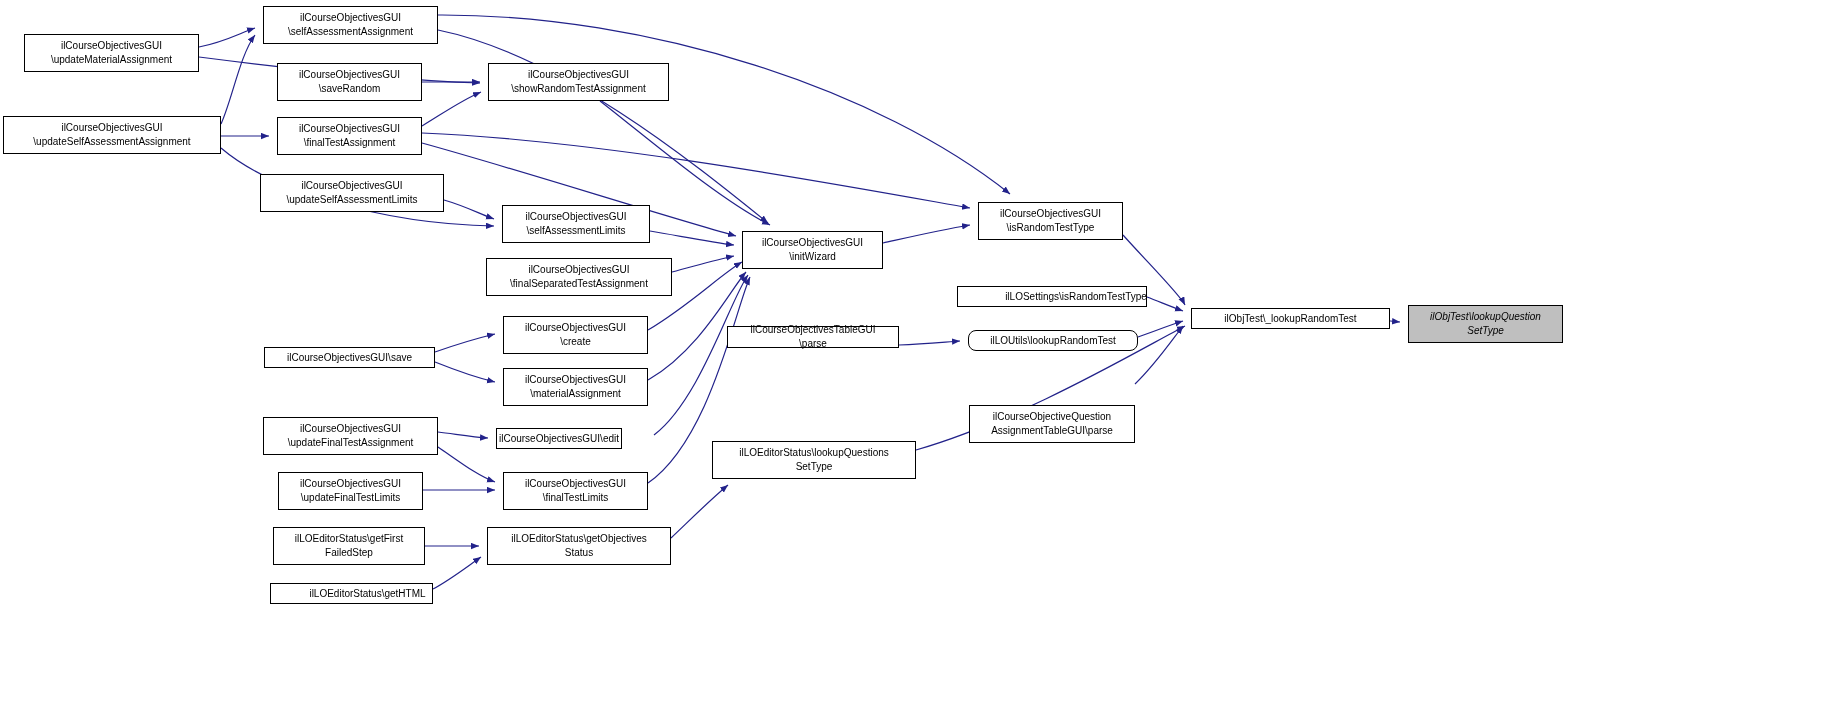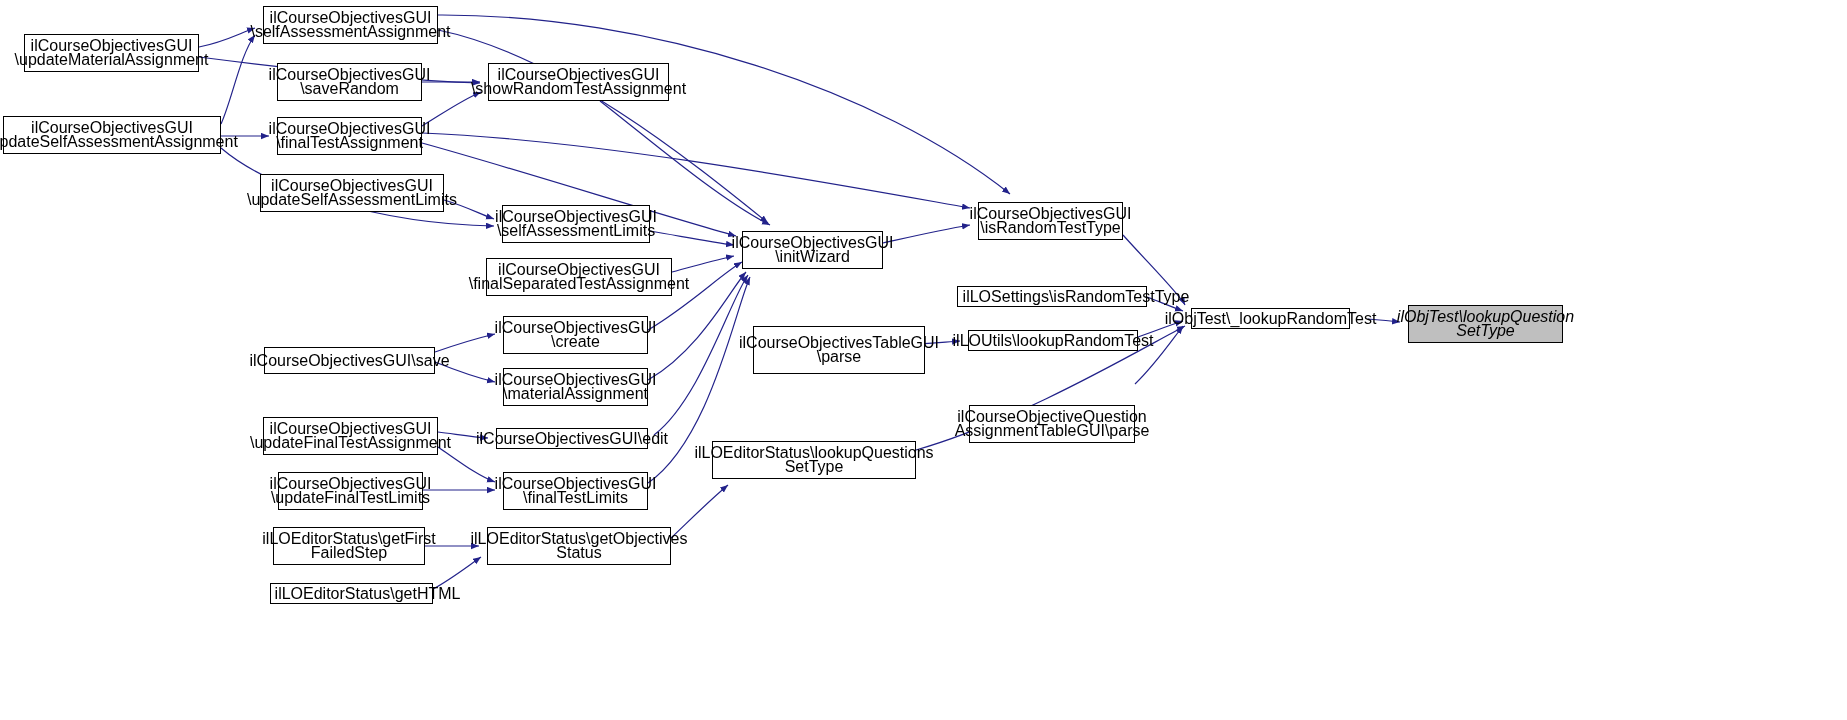--- a/index.html
+++ b/index.html
@@ -22,21 +22,21 @@
     width: 1847px;
     height: 720px;
     pointer-events: none;
   }
   .node {
     position: absolute;
     box-sizing: border-box;
     border: 1px solid #000000;
     background: #ffffff;
     color: #000000;
-    font-size: 16px;
+    font-size: 10px;
     line-height: 14px;
     display: flex;
     align-items: center;
     justify-content: center;
     text-align: center;
     white-space: pre;
     letter-spacing: 0px;
   }
   .node.highlight {
     background: #bfbfbf;
@@ -143,36 +143,36 @@
 \updateSelfAssessmentLimits</div>
   <div class="node" style="left:502px; top:205px; width:148px; height:38px;">ilCourseObjectivesGUI
 \selfAssessmentLimits</div>
   <div class="node" style="left:978px; top:202px; width:145px; height:38px;">ilCourseObjectivesGUI
 \isRandomTestType</div>
   <div class="node" style="left:742px; top:231px; width:141px; height:38px;">ilCourseObjectivesGUI
 \initWizard</div>
   <div class="node" style="left:486px; top:258px; width:186px; height:38px;">ilCourseObjectivesGUI
 \finalSeparatedTestAssignment</div>
   <div class="node" style="left:957px; top:286px; width:190px; height:21px;padding-left:48px;">ilLOSettings\isRandomTestType</div>
-  <div class="node" style="left:1191px;top:308px; width:159px; height:21px;">ilObjTest\_lookupRandomTest</div>
+  <div class="node" style="left:1191px;top:308px; width:199px; height:21px;">ilObjTest\_lookupRandomTest</div>
   <div class="node highlight" style="left:1408px;top:305px; width:155px; height:38px;font-style:italic;">ilObjTest\lookupQuestion
 SetType</div>
   <div class="node" style="left:503px; top:316px; width:145px; height:38px;">ilCourseObjectivesGUI
 \create</div>
-  <div class="node" style="left:753px; top:326px; width:172px; height:48px;">ilCourseObjectivesTableGUI
+  <div class="node" style="left:727px; top:326px; width:172px; height:22px;">ilCourseObjectivesTableGUI
 \parse</div>
-  <div class="node" style="left:968px; top:330px; width:170px; height:21px;">ilLOUtils\lookupRandomTest</div>
-  <div class="node" style="left:264px; top:347px; width:171px; height:27px;">ilCourseObjectivesGUI\save</div>
+  <div class="node" style="left:968px; top:330px; width:170px; height:21px;border-radius:8px;">ilLOUtils\lookupRandomTest</div>
+  <div class="node" style="left:264px; top:347px; width:171px; height:21px;">ilCourseObjectivesGUI\save</div>
   <div class="node" style="left:969px; top:373px; width:166px; height:38px;margin-top:32px;">ilCourseObjectiveQuestion
 AssignmentTableGUI\parse</div>
   <div class="node" style="left:503px; top:368px; width:145px; height:38px;">ilCourseObjectivesGUI
 \materialAssignment</div>
   <div class="node" style="left:263px; top:417px; width:175px; height:38px;">ilCourseObjectivesGUI
 \updateFinalTestAssignment</div>
-  <div class="node" style="left:496px; top:428px; width:152px; height:21px;text-align:right;">ilCourseObjectivesGUI\edit</div>
+  <div class="node" style="left:496px; top:428px; width:126px; height:21px;text-align:right;">ilCourseObjectivesGUI\edit</div>
   <div class="node" style="left:712px; top:441px; width:204px; height:38px;">ilLOEditorStatus\lookupQuestions
 SetType</div>
   <div class="node" style="left:278px; top:472px; width:145px; height:38px;">ilCourseObjectivesGUI
 \updateFinalTestLimits</div>
   <div class="node" style="left:503px; top:472px; width:145px; height:38px;">ilCourseObjectivesGUI
 \finalTestLimits</div>
   <div class="node" style="left:487px; top:527px; width:184px; height:38px;">ilLOEditorStatus\getObjectives
 Status</div>
   <div class="node" style="left:273px; top:527px; width:152px; height:38px;">ilLOEditorStatus\getFirst
 FailedStep</div>

